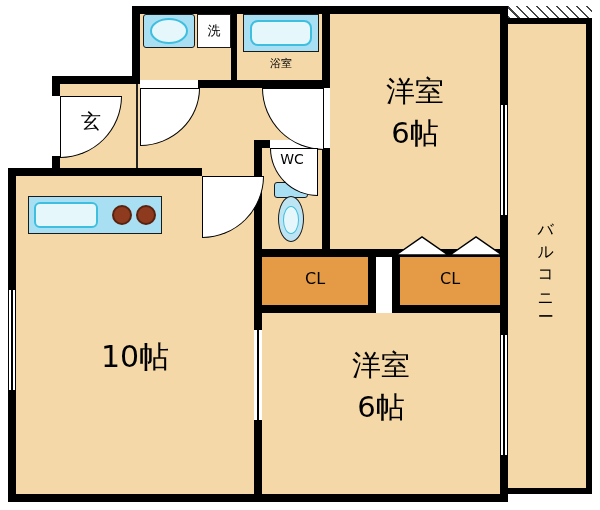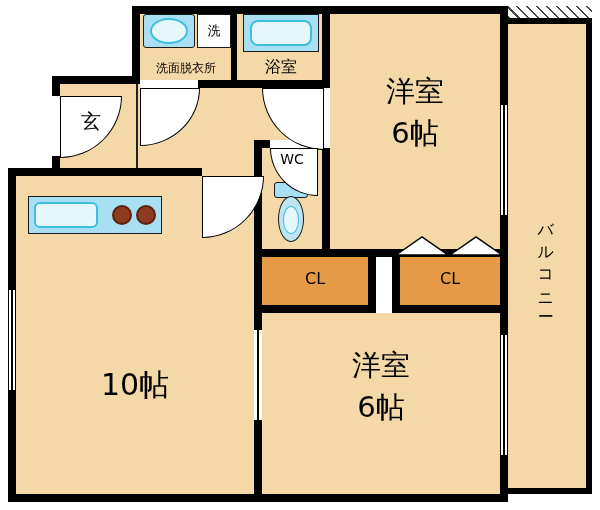--- a/index.html
+++ b/index.html
@@ -122,22 +122,21 @@
 
   <svg style="position:absolute;left:394px;top:234px;" width="112" height="22" viewBox="0 0 112 22">
     <polygon points="2,21 28,3 54,21" fill="#fff" stroke="#000" stroke-width="1.5"></polygon>
     <polygon points="56,21 82,3 108,21" fill="#fff" stroke="#000" stroke-width="1.5"></polygon>
   </svg>
 
   <div class="label" style="left:330px;top:76px;width:170px;font-size:29px;">洋室</div>
   <div class="label" style="left:330px;top:118px;width:170px;font-size:29px;">6帖</div>
   <div class="label" style="left:262px;top:350px;width:238px;font-size:29px;">洋室</div>
   <div class="label" style="left:262px;top:392px;width:238px;font-size:29px;">6帖</div>
-  <div class="label" style="left:16px;top:340px;width:238px;font-size:30px;margin-top:28px;">10帖</div>
+  <div class="label" style="left:16px;top:340px;width:238px;font-size:30px;">10帖</div>
   <div class="label" style="left:60px;top:110px;width:62px;font-size:20px;">玄</div>
   <div class="label" style="left:262px;top:152px;width:60px;font-size:14px;">WC</div>
   <div class="label" style="left:262px;top:270px;width:106px;font-size:16px;">CL</div>
   <div class="label" style="left:400px;top:270px;width:100px;font-size:16px;">CL</div>
-  <div class="label" style="left:136px;top:62px;width:100px;font-size:12px;">洗面脱衣所</div>
-  <div class="label" style="left:243px;top:58px;width:76px;font-size:16px;">浴室</div>
+  <div class="label" style="left:243px;top:58px;width:76px;font-size:11px;">浴室</div>
   <div class="label vtext" style="left:530px;top:175px;width:32px;height:175px;font-size:16px;">バルコニー</div>
 
 </div>
 
 </body></html>

